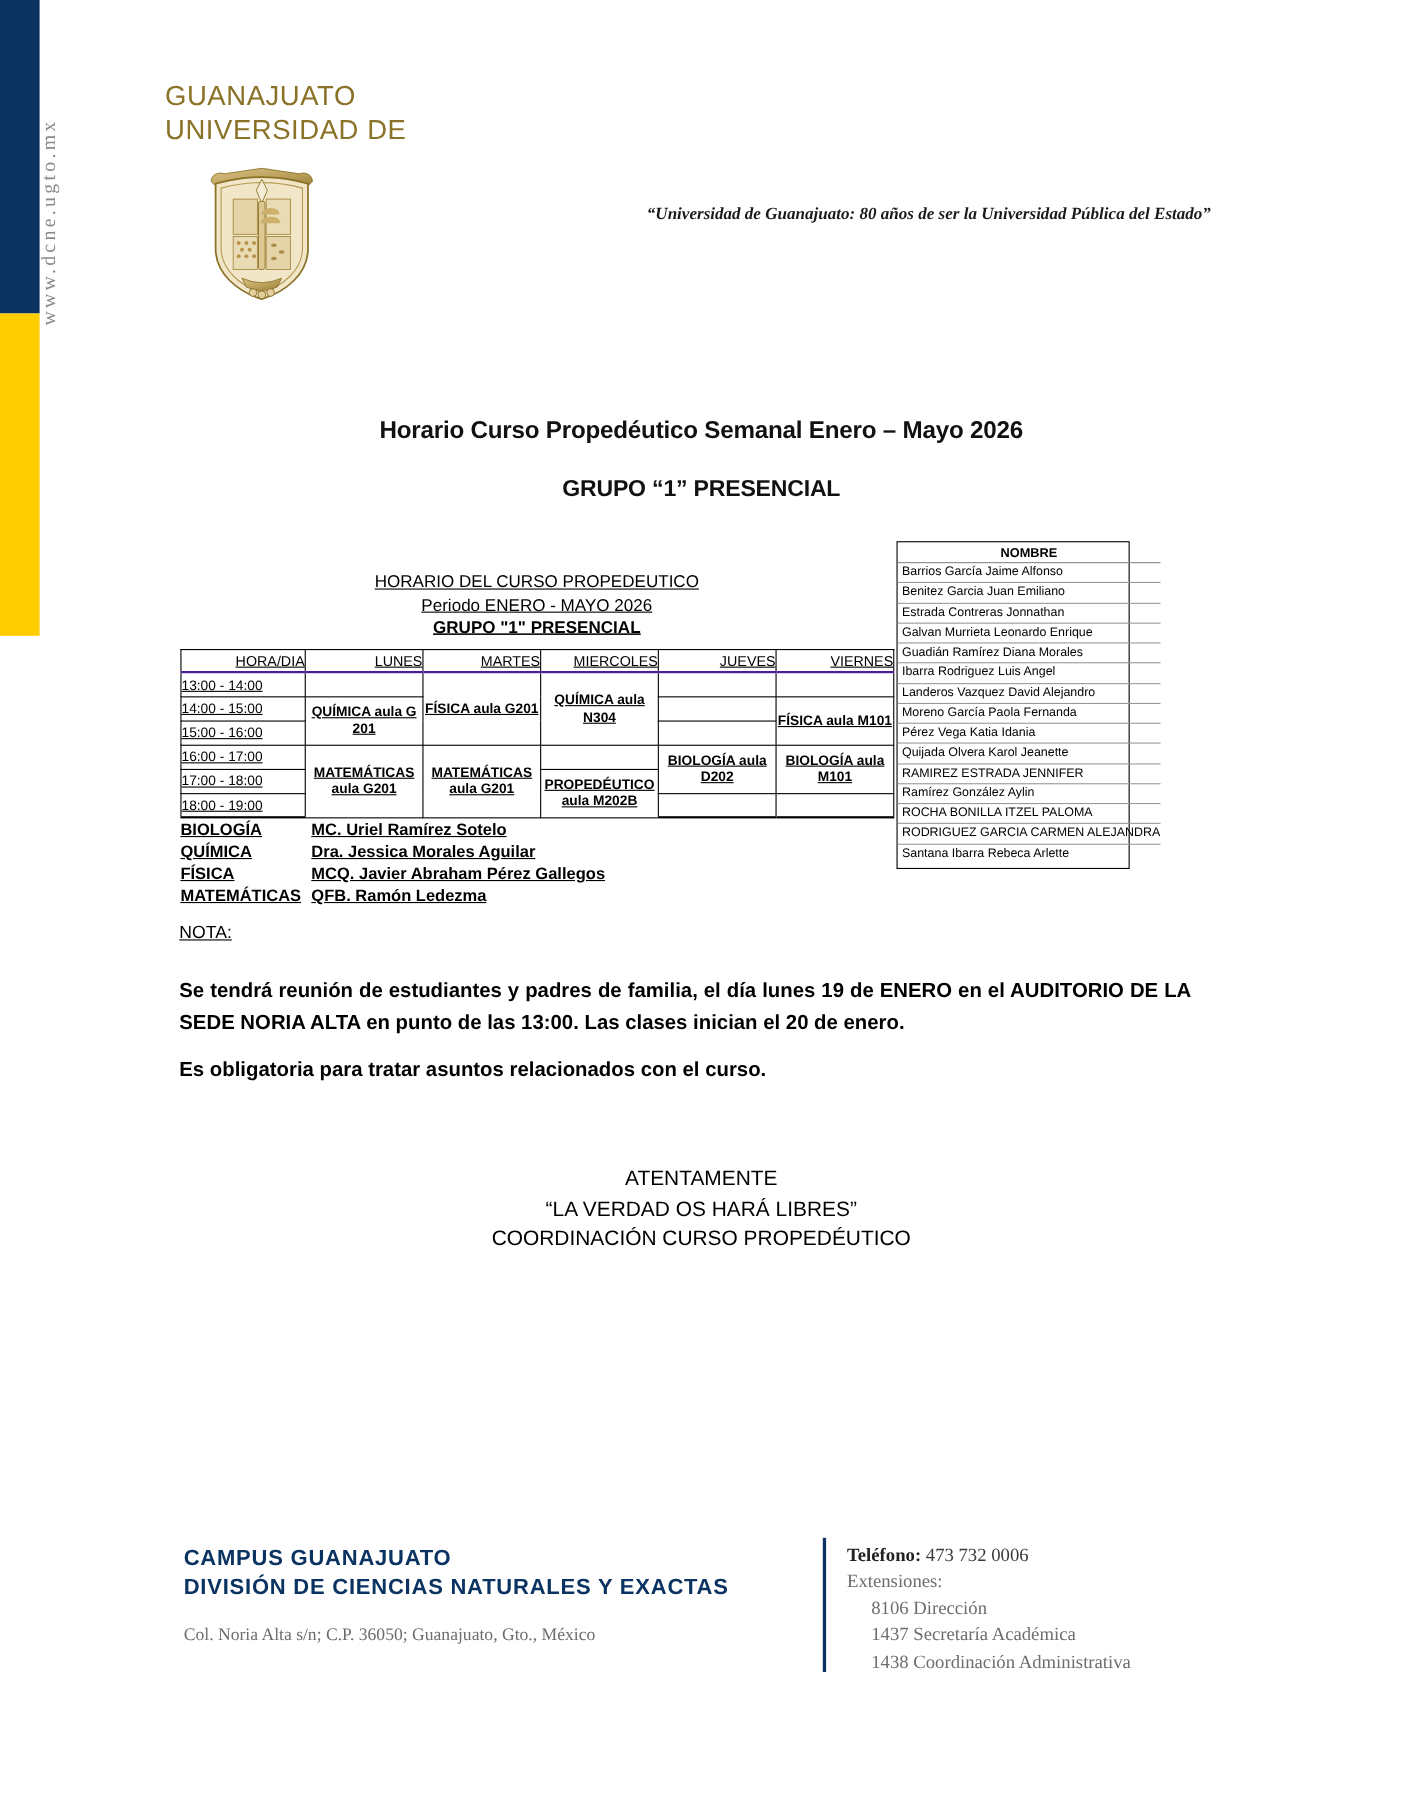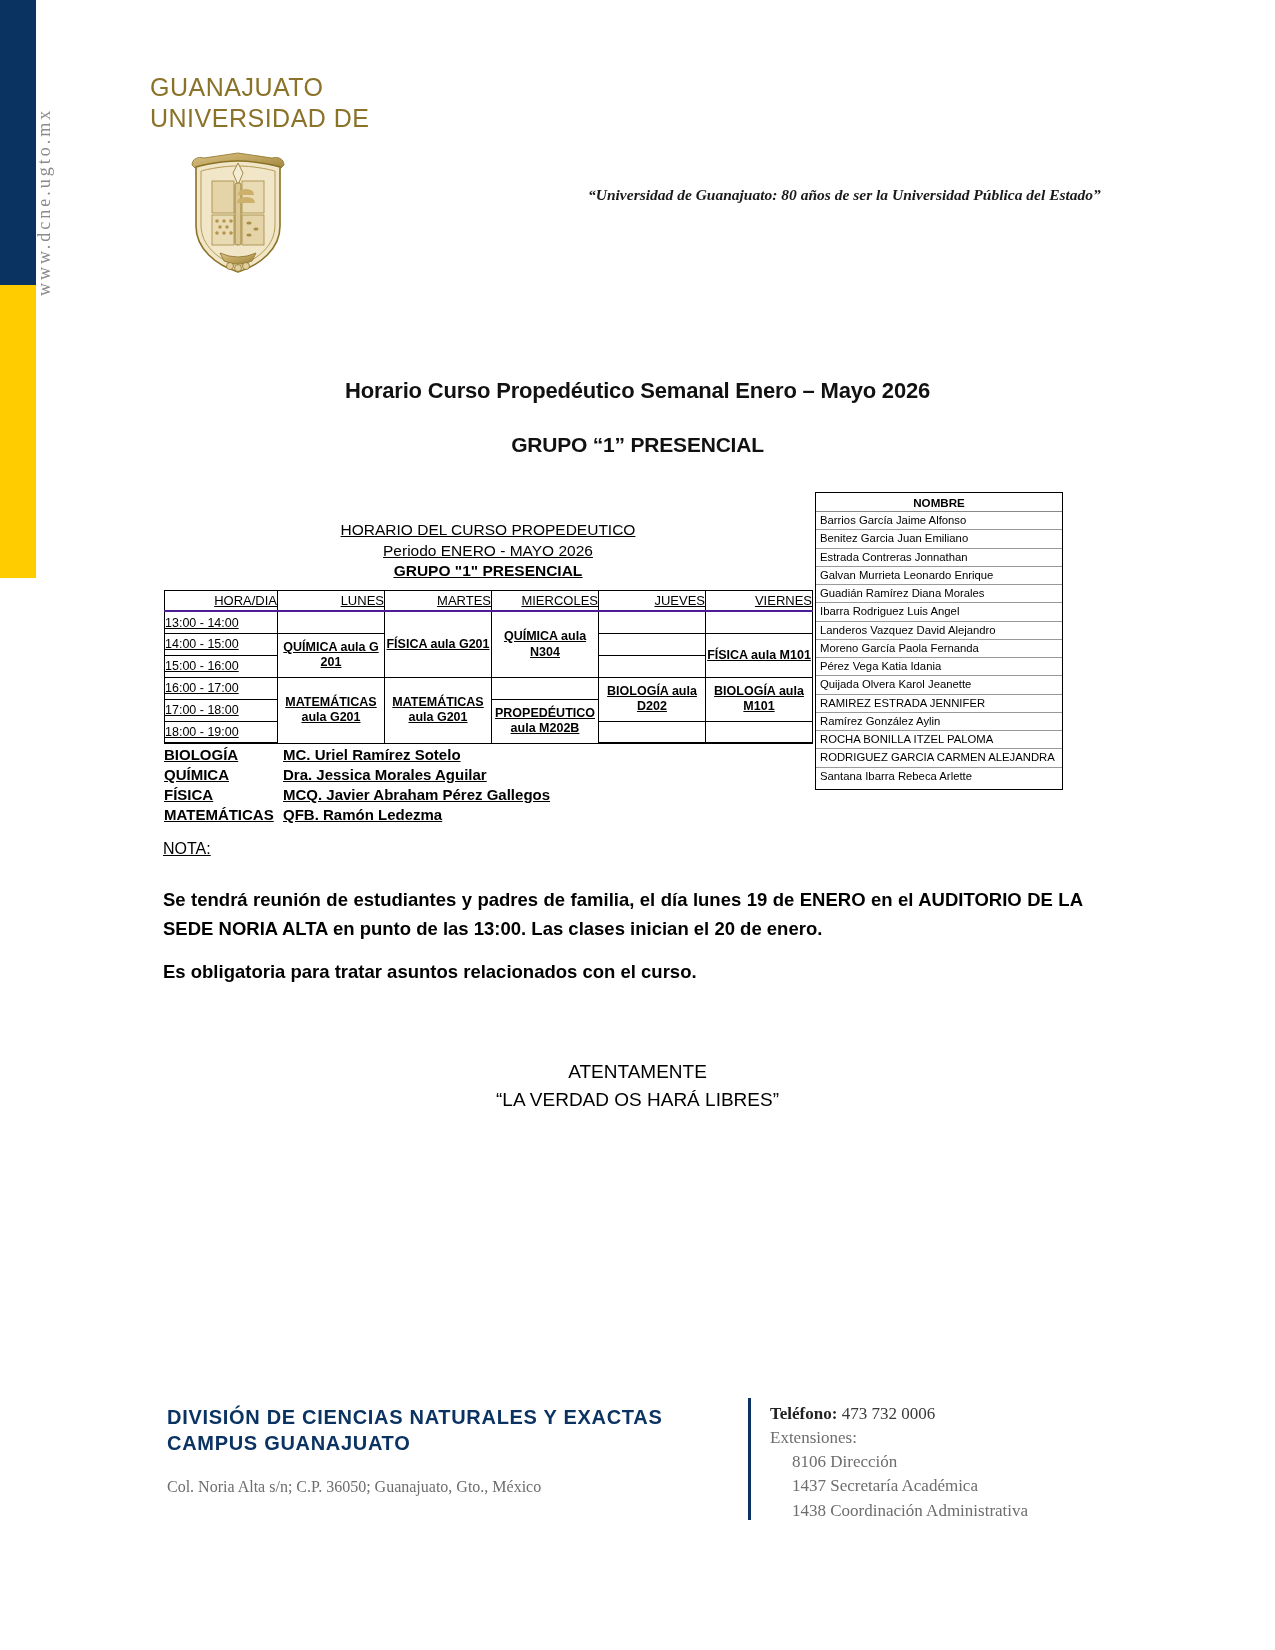--- a/index.html
+++ b/index.html
@@ -175,21 +175,21 @@
   }
   table.teachers td { padding: 0 0 1px 0; line-height: 1.25; }
   table.teachers td.tsub { width: 113px; }
   table.teachers td.tname { padding-left: 6px; }
 
   
   .names-wrap {
     position: absolute;
     left: 815px;
     top: 492px;
-    width: 248px;
+    width: 212px;
     border: 1px solid #000;
     padding: 2px 0 4px 0;
     background: #fff;
   }
   table.names {
     border-collapse: collapse;
     width: 100%;
     font-size: 11.3px;
     font-family: "Liberation Sans", sans-serif;
   }
@@ -502,26 +502,27 @@
   </table>
 </div>
 
 <div class="nota-label">NOTA:</div>
 <div class="nota-body">Se tendrá reunión de estudiantes y padres de familia, el día lunes 19 de ENERO en el AUDITORIO DE LA SEDE NORIA ALTA en punto de las 13:00. Las clases inician el 20 de enero.</div>
 <div class="nota-body2">Es obligatoria para tratar asuntos relacionados con el curso.</div>
 
 <div class="closing">
   <div>ATENTAMENTE</div>
   <div>“LA VERDAD OS HARÁ LIBRES”</div>
+  <div>COORDINACIÓN CURSO PROPEDÉUTICO</div>
 </div>
 
 <div class="footer-left">
   <div class="footer-div">
+    <div>CAMPUS GUANAJUATO</div>
     <div>DIVISIÓN DE CIENCIAS NATURALES Y EXACTAS</div>
-    <div>CAMPUS GUANAJUATO</div>
   </div>
   <div class="footer-addr">Col. Noria Alta s/n; C.P. 36050; Guanajuato, Gto., México</div>
 </div>
 <div class="footer-rule"></div>
 <div class="footer-right">
   <div class="tel">
     <b>Teléfono:</b>
     <span>473 732 0006</span>
   </div>
   <div>Extensiones:</div>

